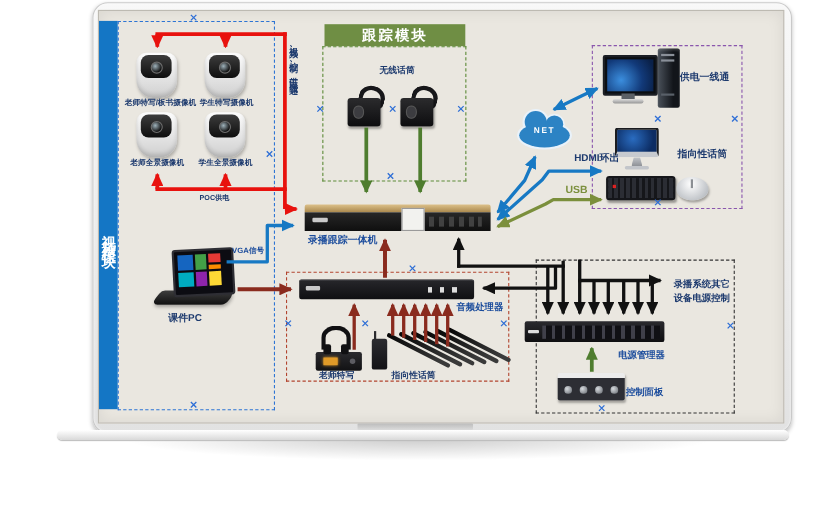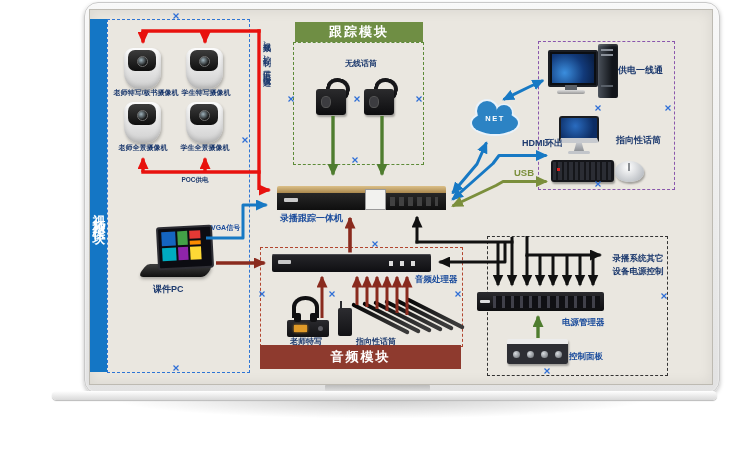--- a/index.html
+++ b/index.html
@@ -150,21 +150,20 @@
 
   <div class="video-bar">
     <span>视频模块</span>
   </div>
   <div class="dashed dash-video"></div>
   <div class="hdr hdr-tracking">跟踪模块</div>
   <div class="dashed dash-tracking"></div>
   <div class="dashed dash-director"></div>
   <div class="dashed dash-power"></div>
   <div class="dashed dash-audio"></div>
-  <div class="hdr hdr-audio">音频模块</div>
 
   <div class="dev cam" style="left:124px;top:48px">
       <div class="cam-head">
         <div class="cam-lens"></div>
       </div>
     </div>
   <div class="dev cam" style="left:186px;top:48px">
       <div class="cam-head">
         <div class="cam-lens"></div>
       </div>

